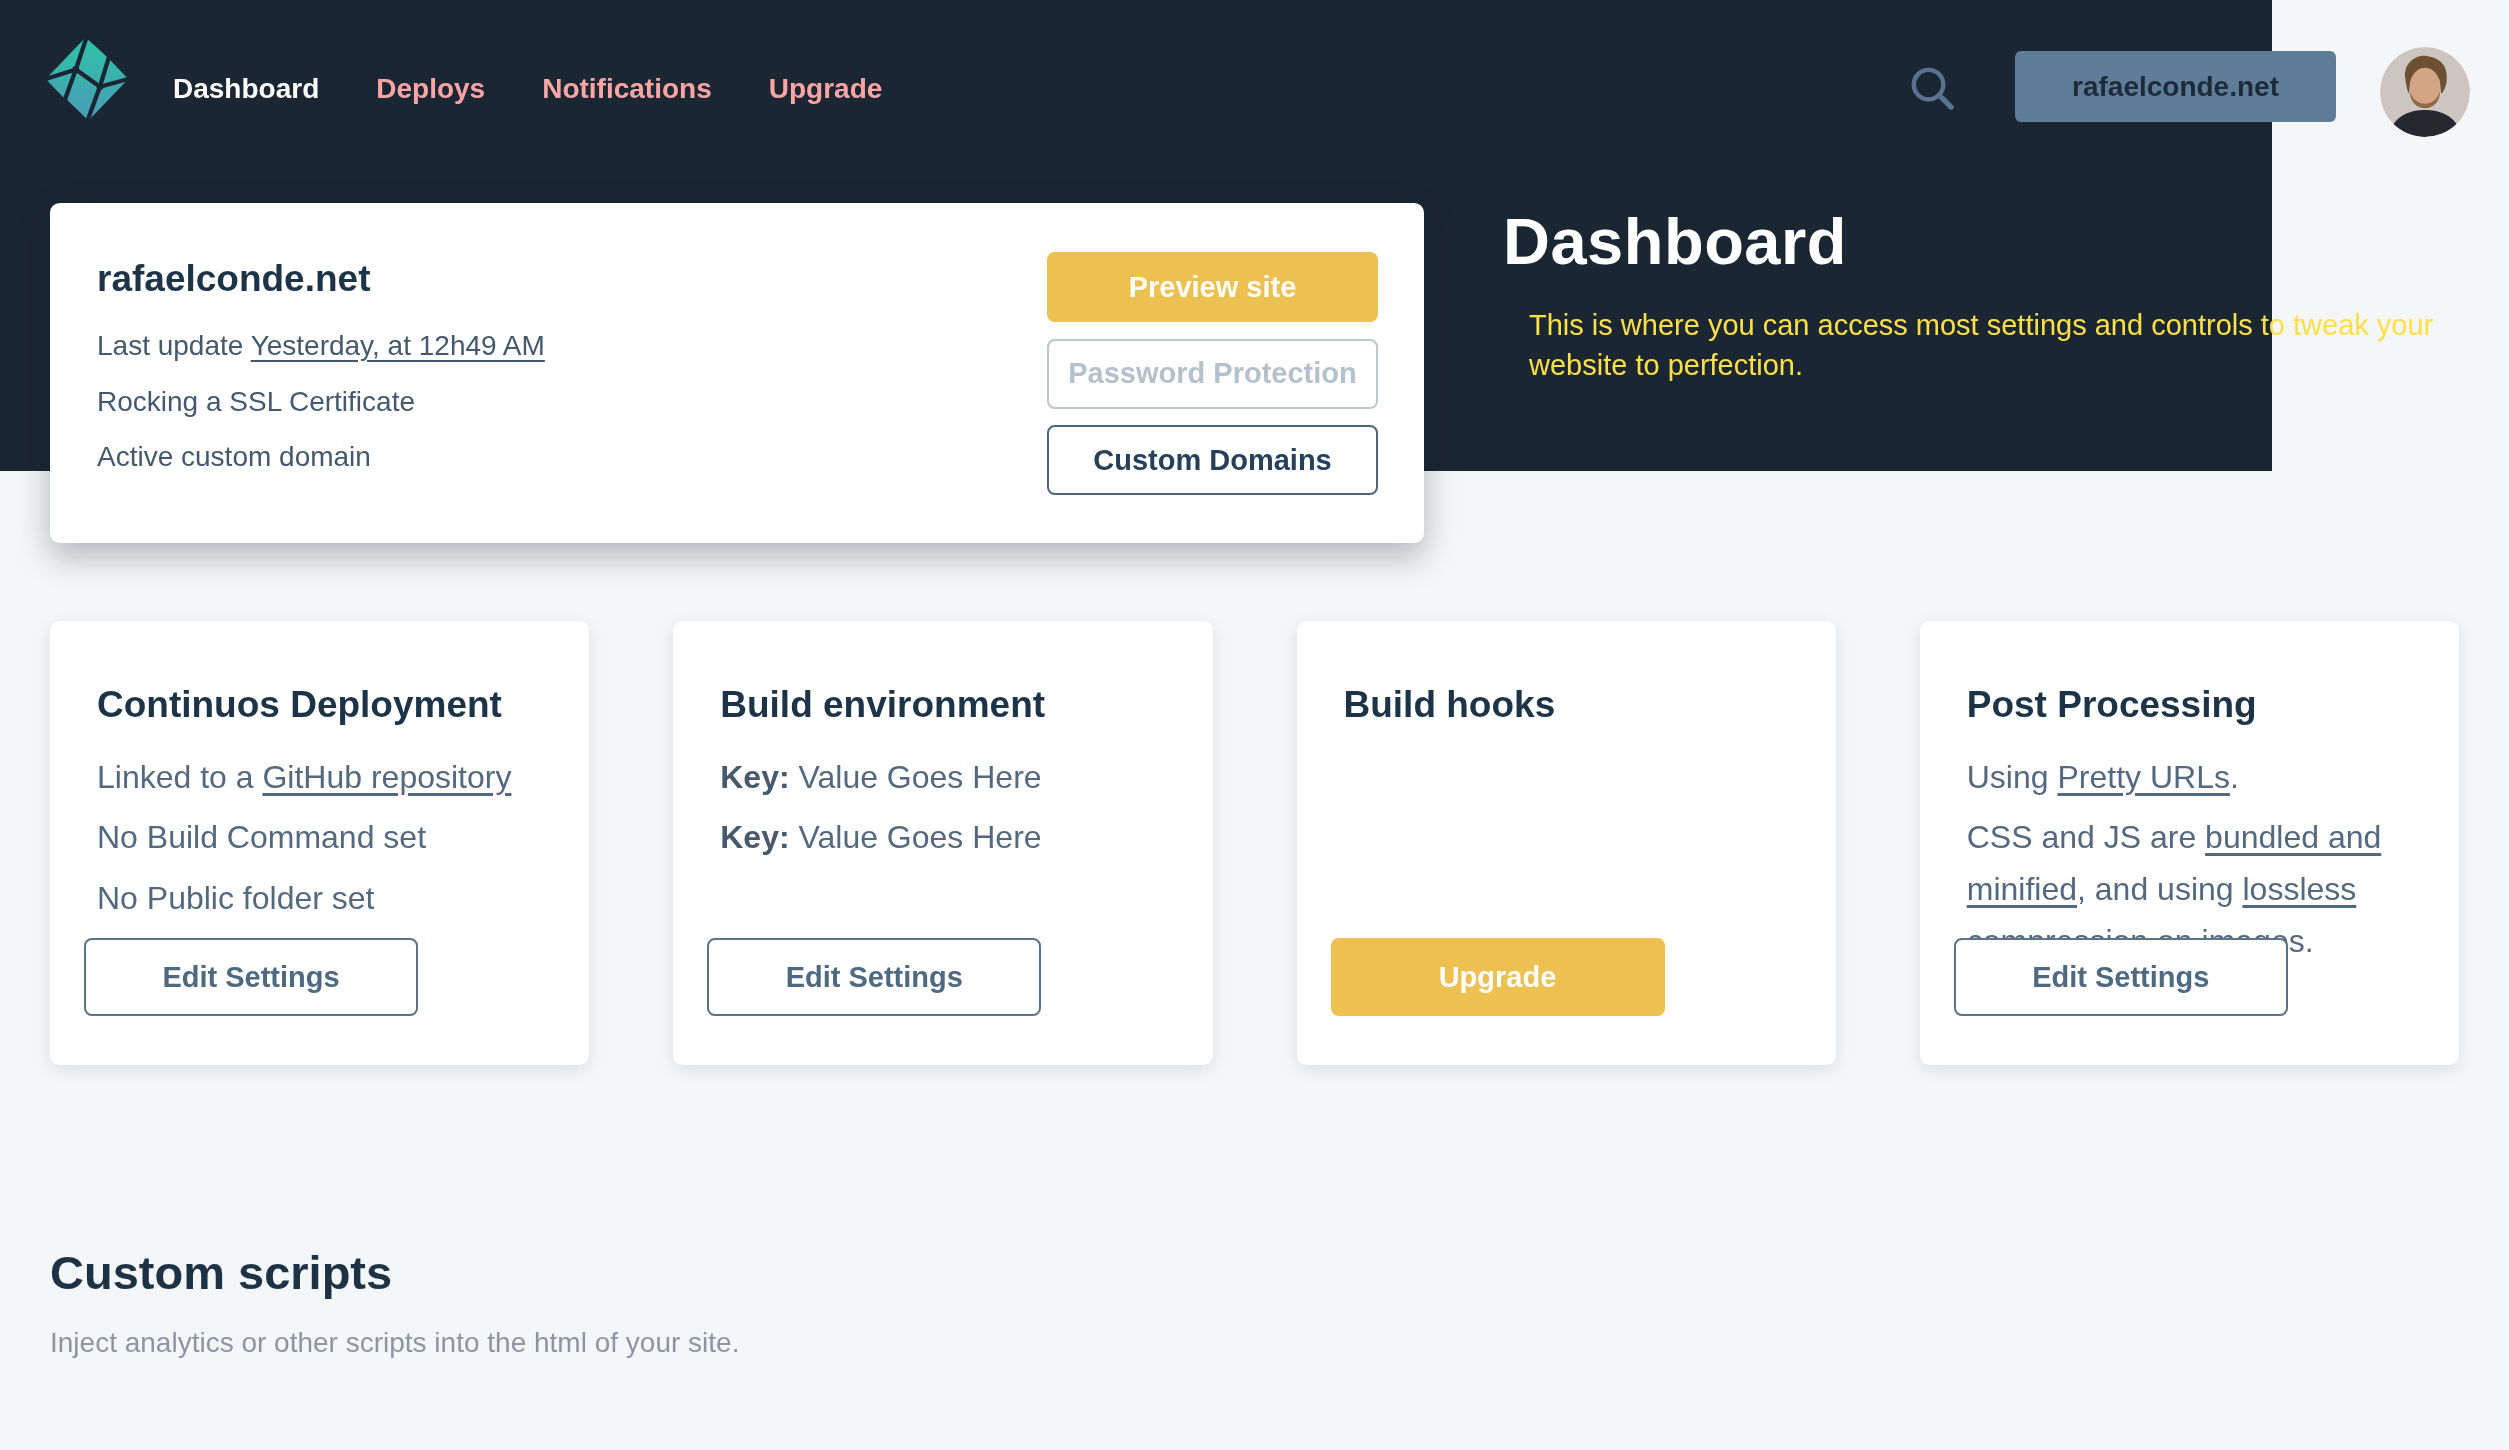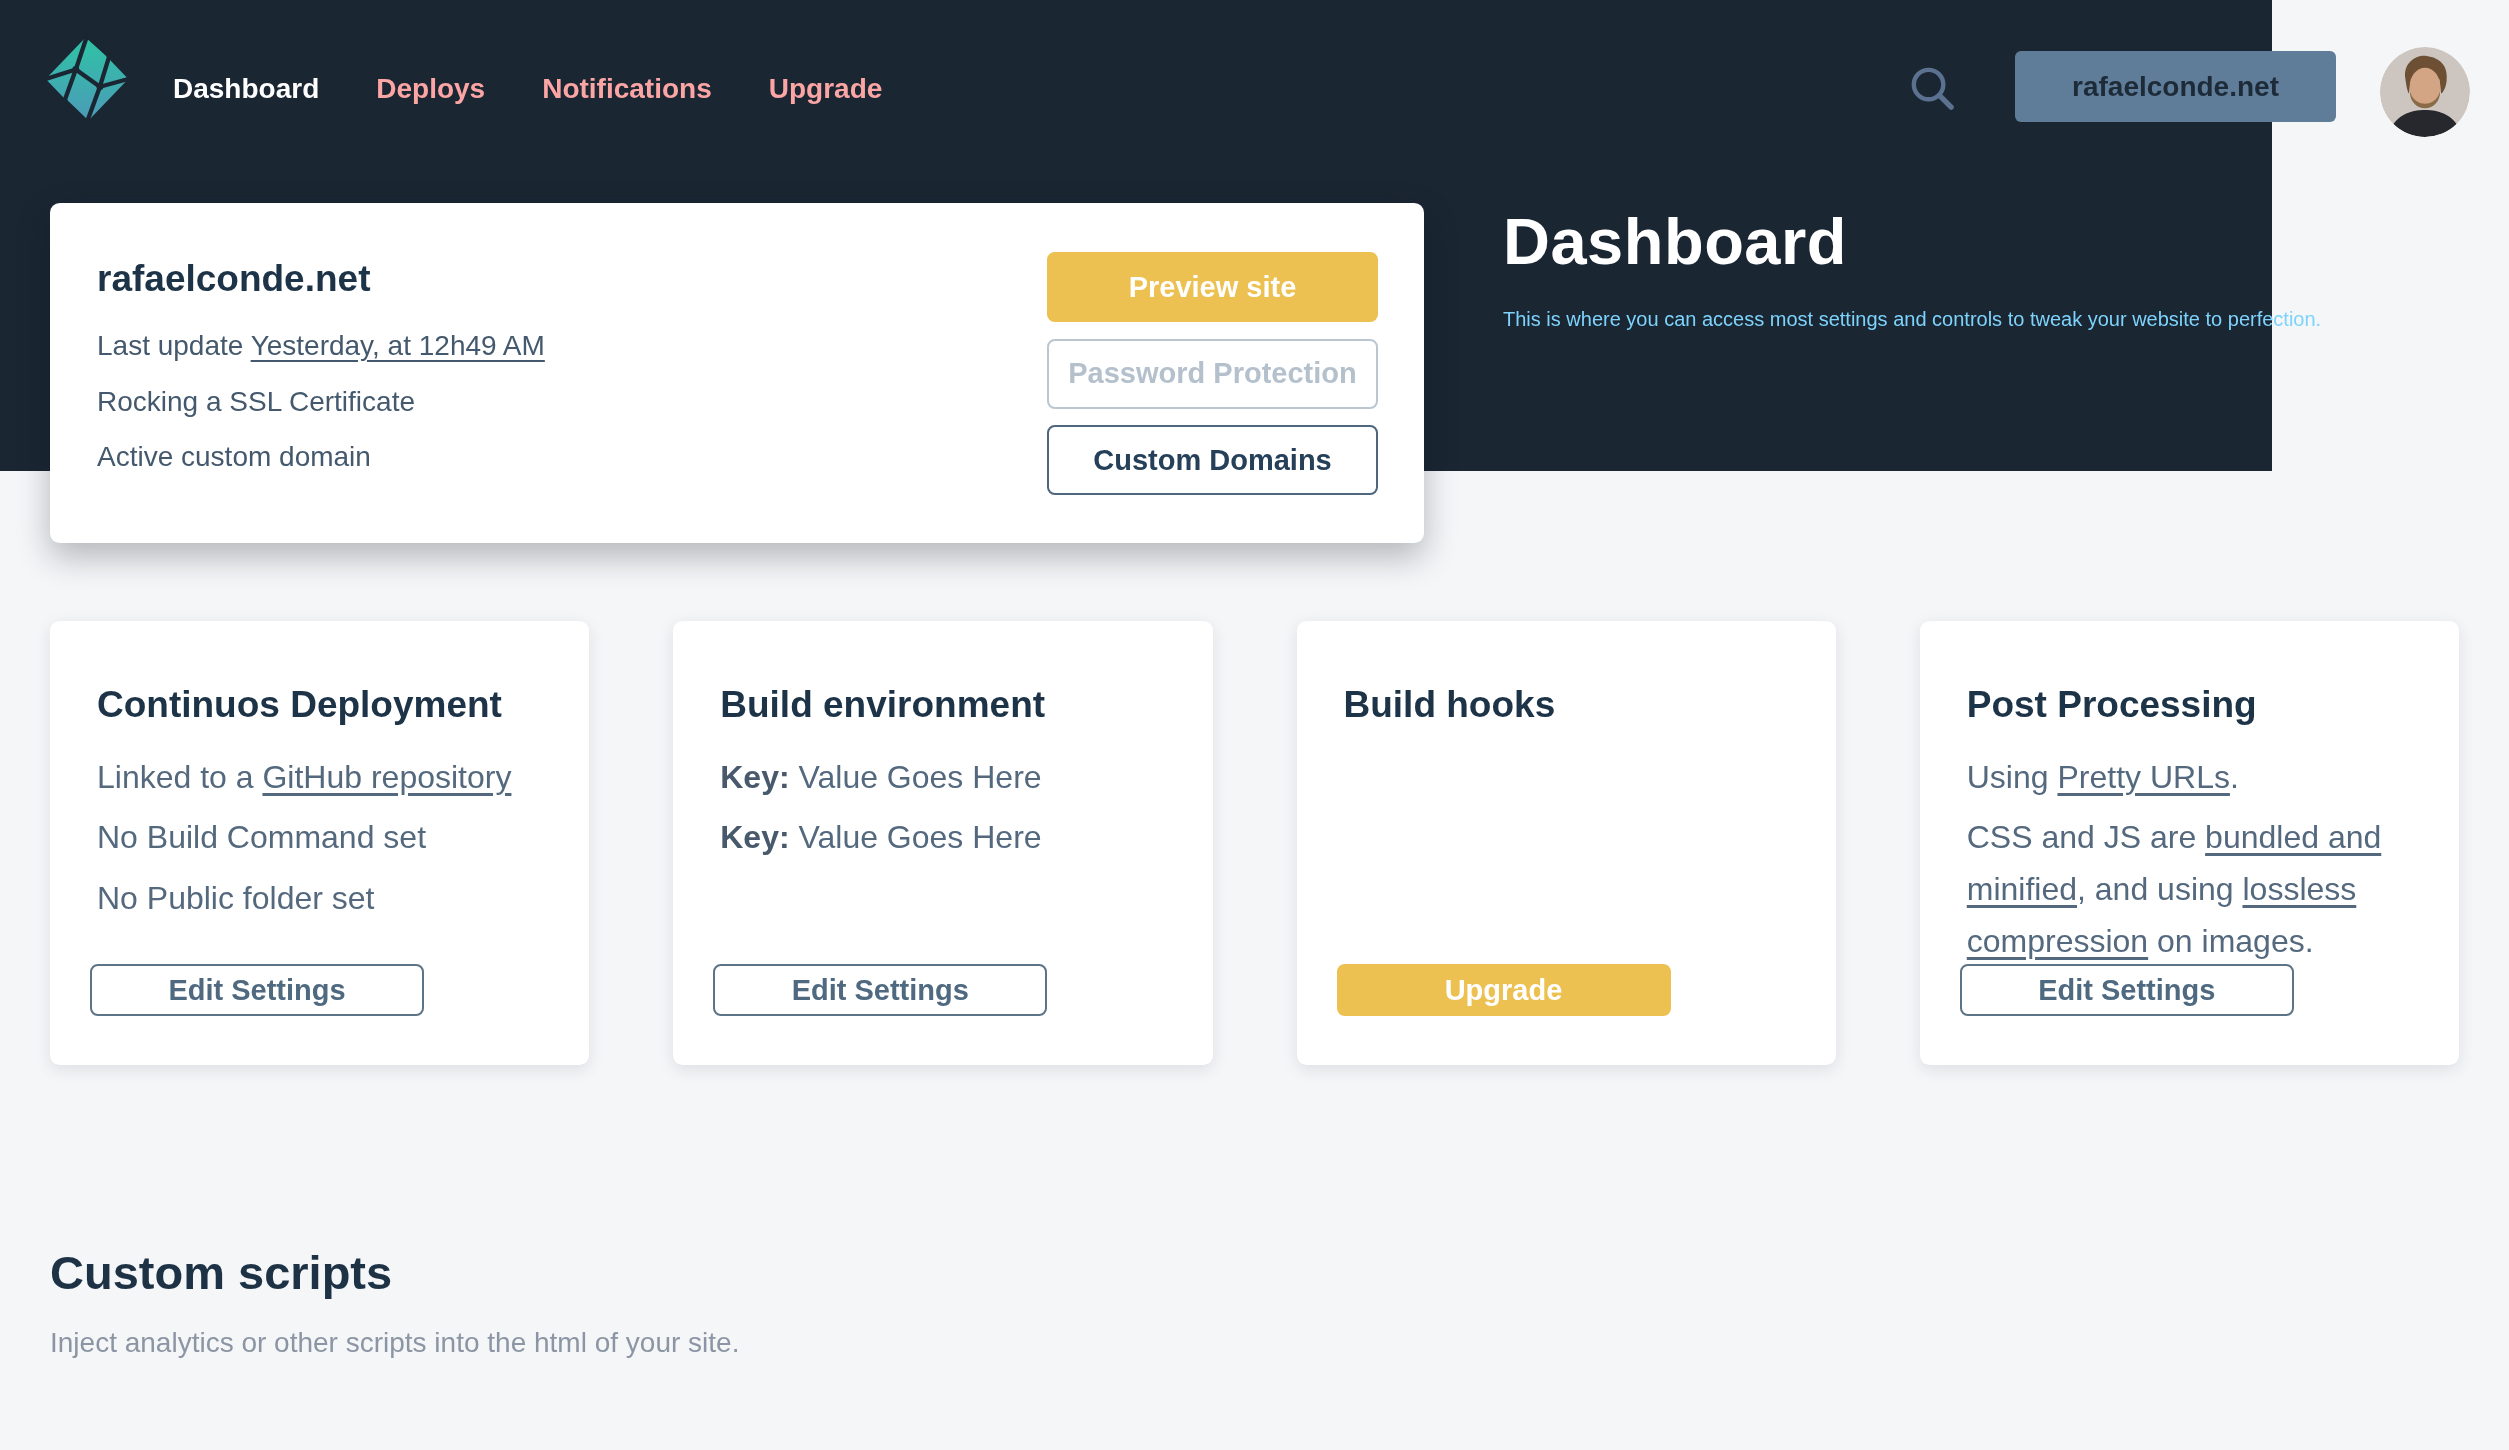--- a/index.html
+++ b/index.html
@@ -18,21 +18,21 @@
   .search-btn { position:absolute; left:1905px; top:61px; width:55px; height:55px; cursor:pointer; }
   .account-pill {
     position:absolute; left:2015px; top:51px; width:321px; height:71px;
     background:#5f7d99; border:none; border-radius:5.9px;
     color:#1d2b39; font-size:28px; font-weight:700; cursor:pointer;
     font-family:inherit;
   }
   .avatar { position:absolute; left:2380px; top:47px; width:90px; height:90px; border-radius:50%; overflow:hidden; cursor:pointer; }
   .hero-text { position:absolute; left:1503px; top:204px; width:931px; }
   .hero-text h1 { color:#ffffff; font-size:65px; font-weight:700; margin-bottom:25.5px; letter-spacing:0.5px; }
-  .hero-text p { color:#7dd3fc; font-size:20px; line-height:1.4; }
+  .hero-text p { color:#fde047; font-size:29px; line-height:1.4;margin-left:26px; }
 
   
   .site-card {
     position:absolute; left:50px; top:203px; width:1374px; height:340px;
     background:#ffffff; border-radius:9.8px;
     box-shadow:0 13.7px 33px rgba(8,18,28,.28);
   }
   .site-info { position:absolute; left:47px; top:55px; }
   .site-info h2 { color:#1d3347; font-size:37px; font-weight:700; margin-bottom:31px; }
   .site-info p { color:#44596d; font-size:28px; line-height:29px; margin-bottom:26.5px; }
@@ -49,21 +49,21 @@
   
   .cards-row { position:absolute; left:50px; top:621px; width:2409px; display:flex; gap:84px; }
   .card {
     position:relative; flex:1 1 0; height:444px; background:#ffffff;
     border-radius:9.8px; box-shadow:0 4.9px 15.7px rgba(20,30,40,.10);
     padding:63px 47px 49px;
   }
   .card h3 { color:#1d3347; font-size:37px; font-weight:700; margin-bottom:25.5px; }
   .card p { color:#54697e; font-size:32px; line-height:1.62; margin-bottom:8.8px; }
   .card p strong { color:#47596b; font-weight:700; }
-  .card-btn { position:absolute; left:40px; bottom:49px; width:334px; height:52px; }
+  .card-btn { position:absolute; left:34px; bottom:49px; width:334px; height:78px; }
   .btn-outline { background:#ffffff; border:2.9px solid #5d7486; color:#4f6a80; }
 
   
   .custom-scripts { position:absolute; left:50px; top:1245px; }
   .custom-scripts h2 { color:#1e3245; font-size:47px; font-weight:700; margin-bottom:27.4px; }
   .custom-scripts p { color:#8b95a3; font-size:28px; }
 </style>
 </head>
 <body>
 

